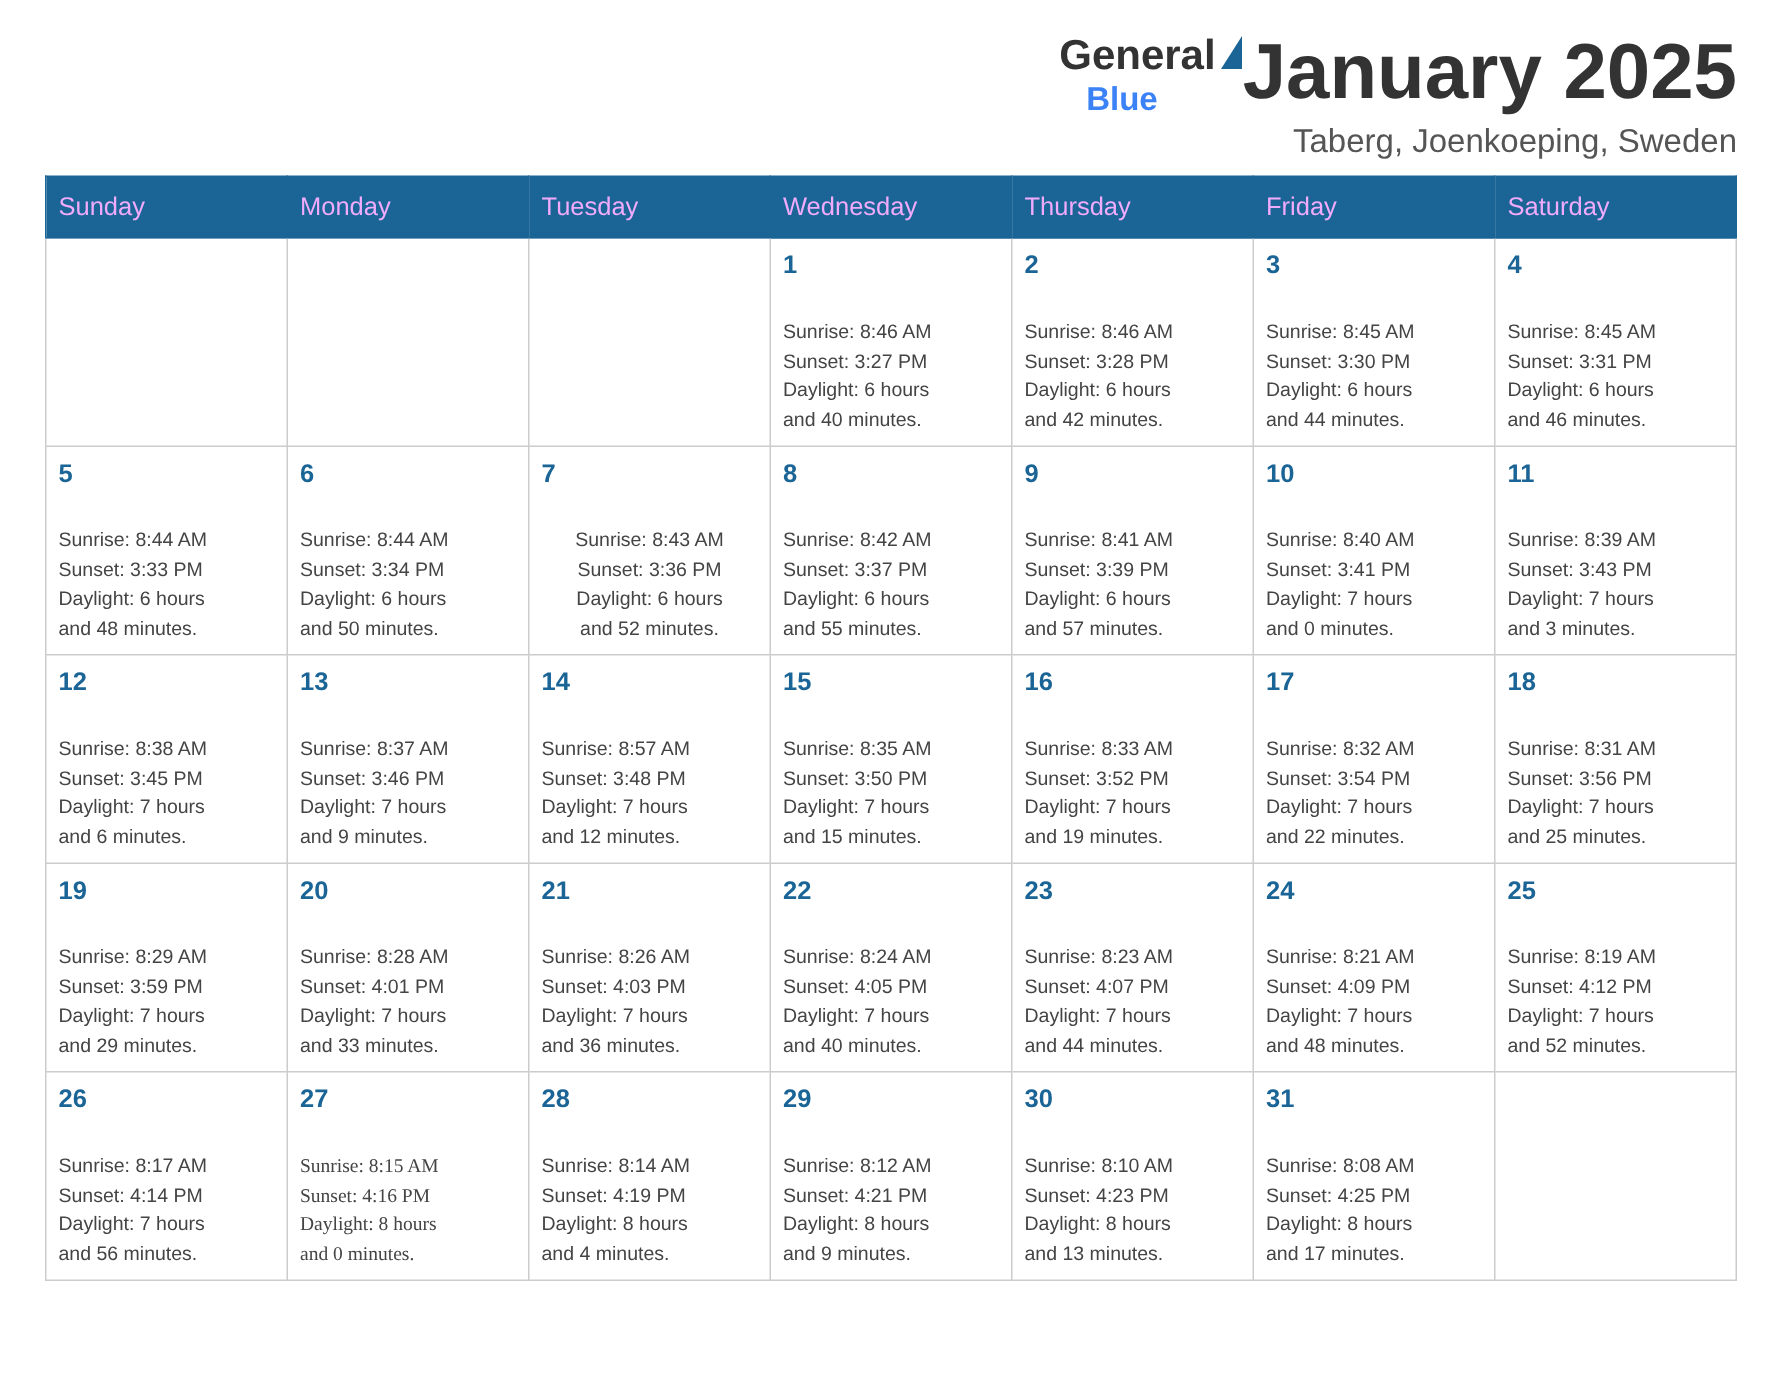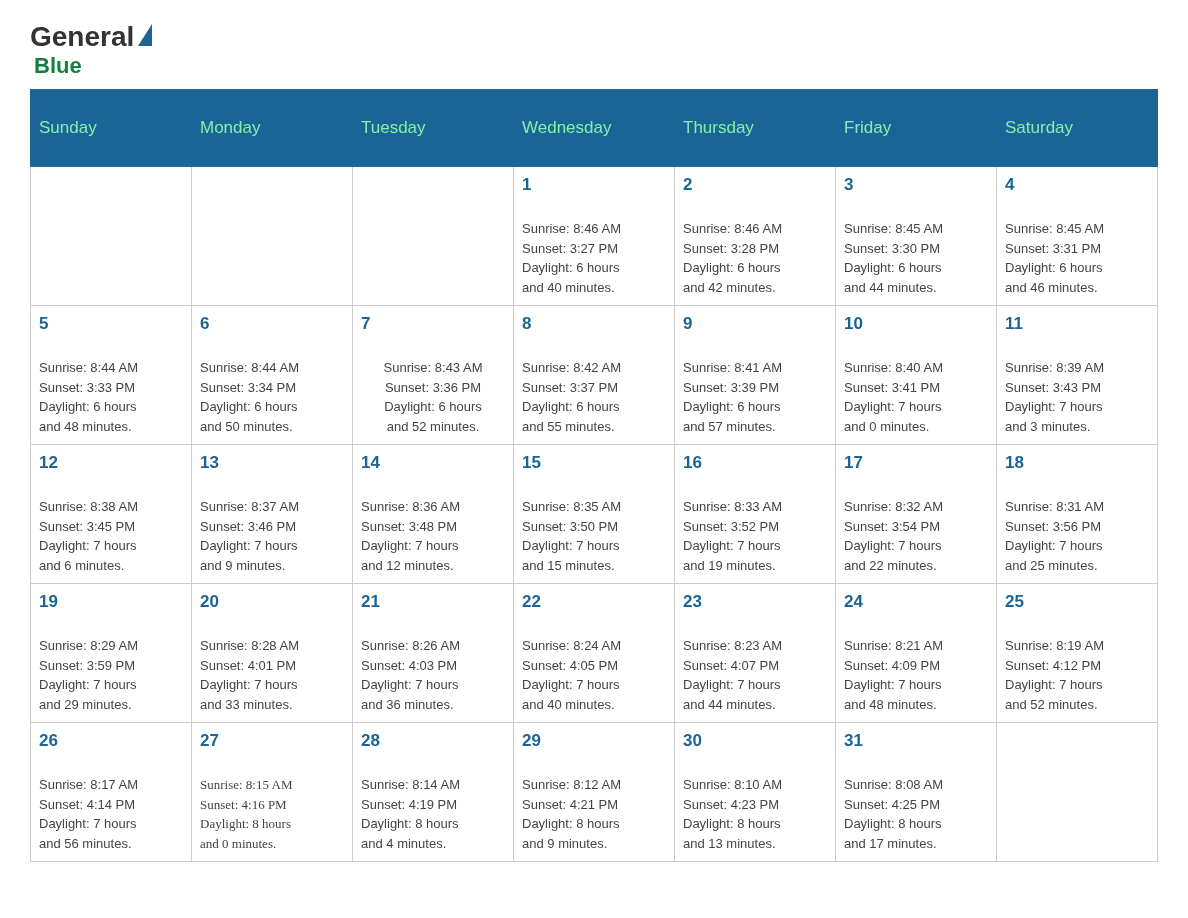--- a/index.html
+++ b/index.html
@@ -5,21 +5,21 @@
     * { margin: 0; padding: 0; box-sizing: border-box; }
     body {
       font-family: Arial, sans-serif;
       background: #fff;
       width: 1188px;
       min-height: 918px;
       padding: 20px 30px;
     }
     .header {
       display: flex;
-      justify-content: space-between;
+      justify-content: flex-end;
       align-items: flex-start;
       margin-bottom: 10px;
     }
     .logo {
       display: flex;
       flex-direction: column;
       align-items: flex-start;
     }
     .logo-general {
       font-size: 28px;
@@ -30,22 +30,22 @@
       width: 0;
       height: 0;
       border-left: 14px solid transparent;
       border-bottom: 22px solid #1a6496;
       margin-left: 4px;
       margin-top: 4px;
     }
     .logo-blue-text {
       font-size: 22px;
       font-weight: bold;
-      color: #15803d;
-      margin-left: 4px;
+      color: #3b82f6;
+      margin-left: 18px;
     }
     .title-section {
       text-align: right;
     }
     .month-title {
       font-size: 52px;
       font-weight: bold;
       color: #333;
       line-height: 1.1;
     }
@@ -54,22 +54,22 @@
       color: #555;
       margin-top: 4px;
     }
     .calendar {
       width: 100%;
       border-collapse: collapse;
       margin-top: 10px;
     }
     .calendar th {
       background-color: #1a6496;
-      color: #86efac;
-      padding: 28px 8px;
+      color: #f0abfc;
+      padding: 10px 8px;
       font-size: 17px;
       font-weight: normal;
       text-align: left;
       border: 1px solid #1a6496;
     }
     .calendar td {
       vertical-align: top;
       border: 1px solid #ccc;
       padding: 8px;
       width: calc(100% / 7);
@@ -99,20 +99,24 @@
 </head>
 <body>
 
 <div class="header">
   <div class="logo">
     <div class="logo-row">
       <span class="logo-general">General</span>
       <div class="logo-triangle"></div>
     </div>
     <span class="logo-blue-text">Blue</span>
+  </div>
+  <div class="title-section">
+    <div class="month-title">January 2025</div>
+    <div class="location">Taberg, Joenkoeping, Sweden</div>
   </div>
 </div>
 
 <table class="calendar">
   <thead>
     <tr>
     <th>Sunday</th>
         <th>Monday</th>
         <th>Tuesday</th>
         <th>Wednesday</th>
@@ -216,21 +220,21 @@
         </td>
         <td>
           <div class="day-number">13</div>
           <div class="day-info" style="white-space: pre-line;">Sunrise: 8:37 AM
 Sunset: 3:46 PM
 Daylight: 7 hours
 and 9 minutes.</div>
         </td>
         <td>
           <div class="day-number">14</div>
-          <div class="day-info" style="white-space: pre-line;">Sunrise: 8:36 AM
+          <div class="day-info" style="white-space: pre-line;">Sunrise: 8:57 AM
 Sunset: 3:48 PM
 Daylight: 7 hours
 and 12 minutes.</div>
         </td>
         <td>
           <div class="day-number">15</div>
           <div class="day-info" style="white-space: pre-line;">Sunrise: 8:35 AM
 Sunset: 3:50 PM
 Daylight: 7 hours
 and 15 minutes.</div>

